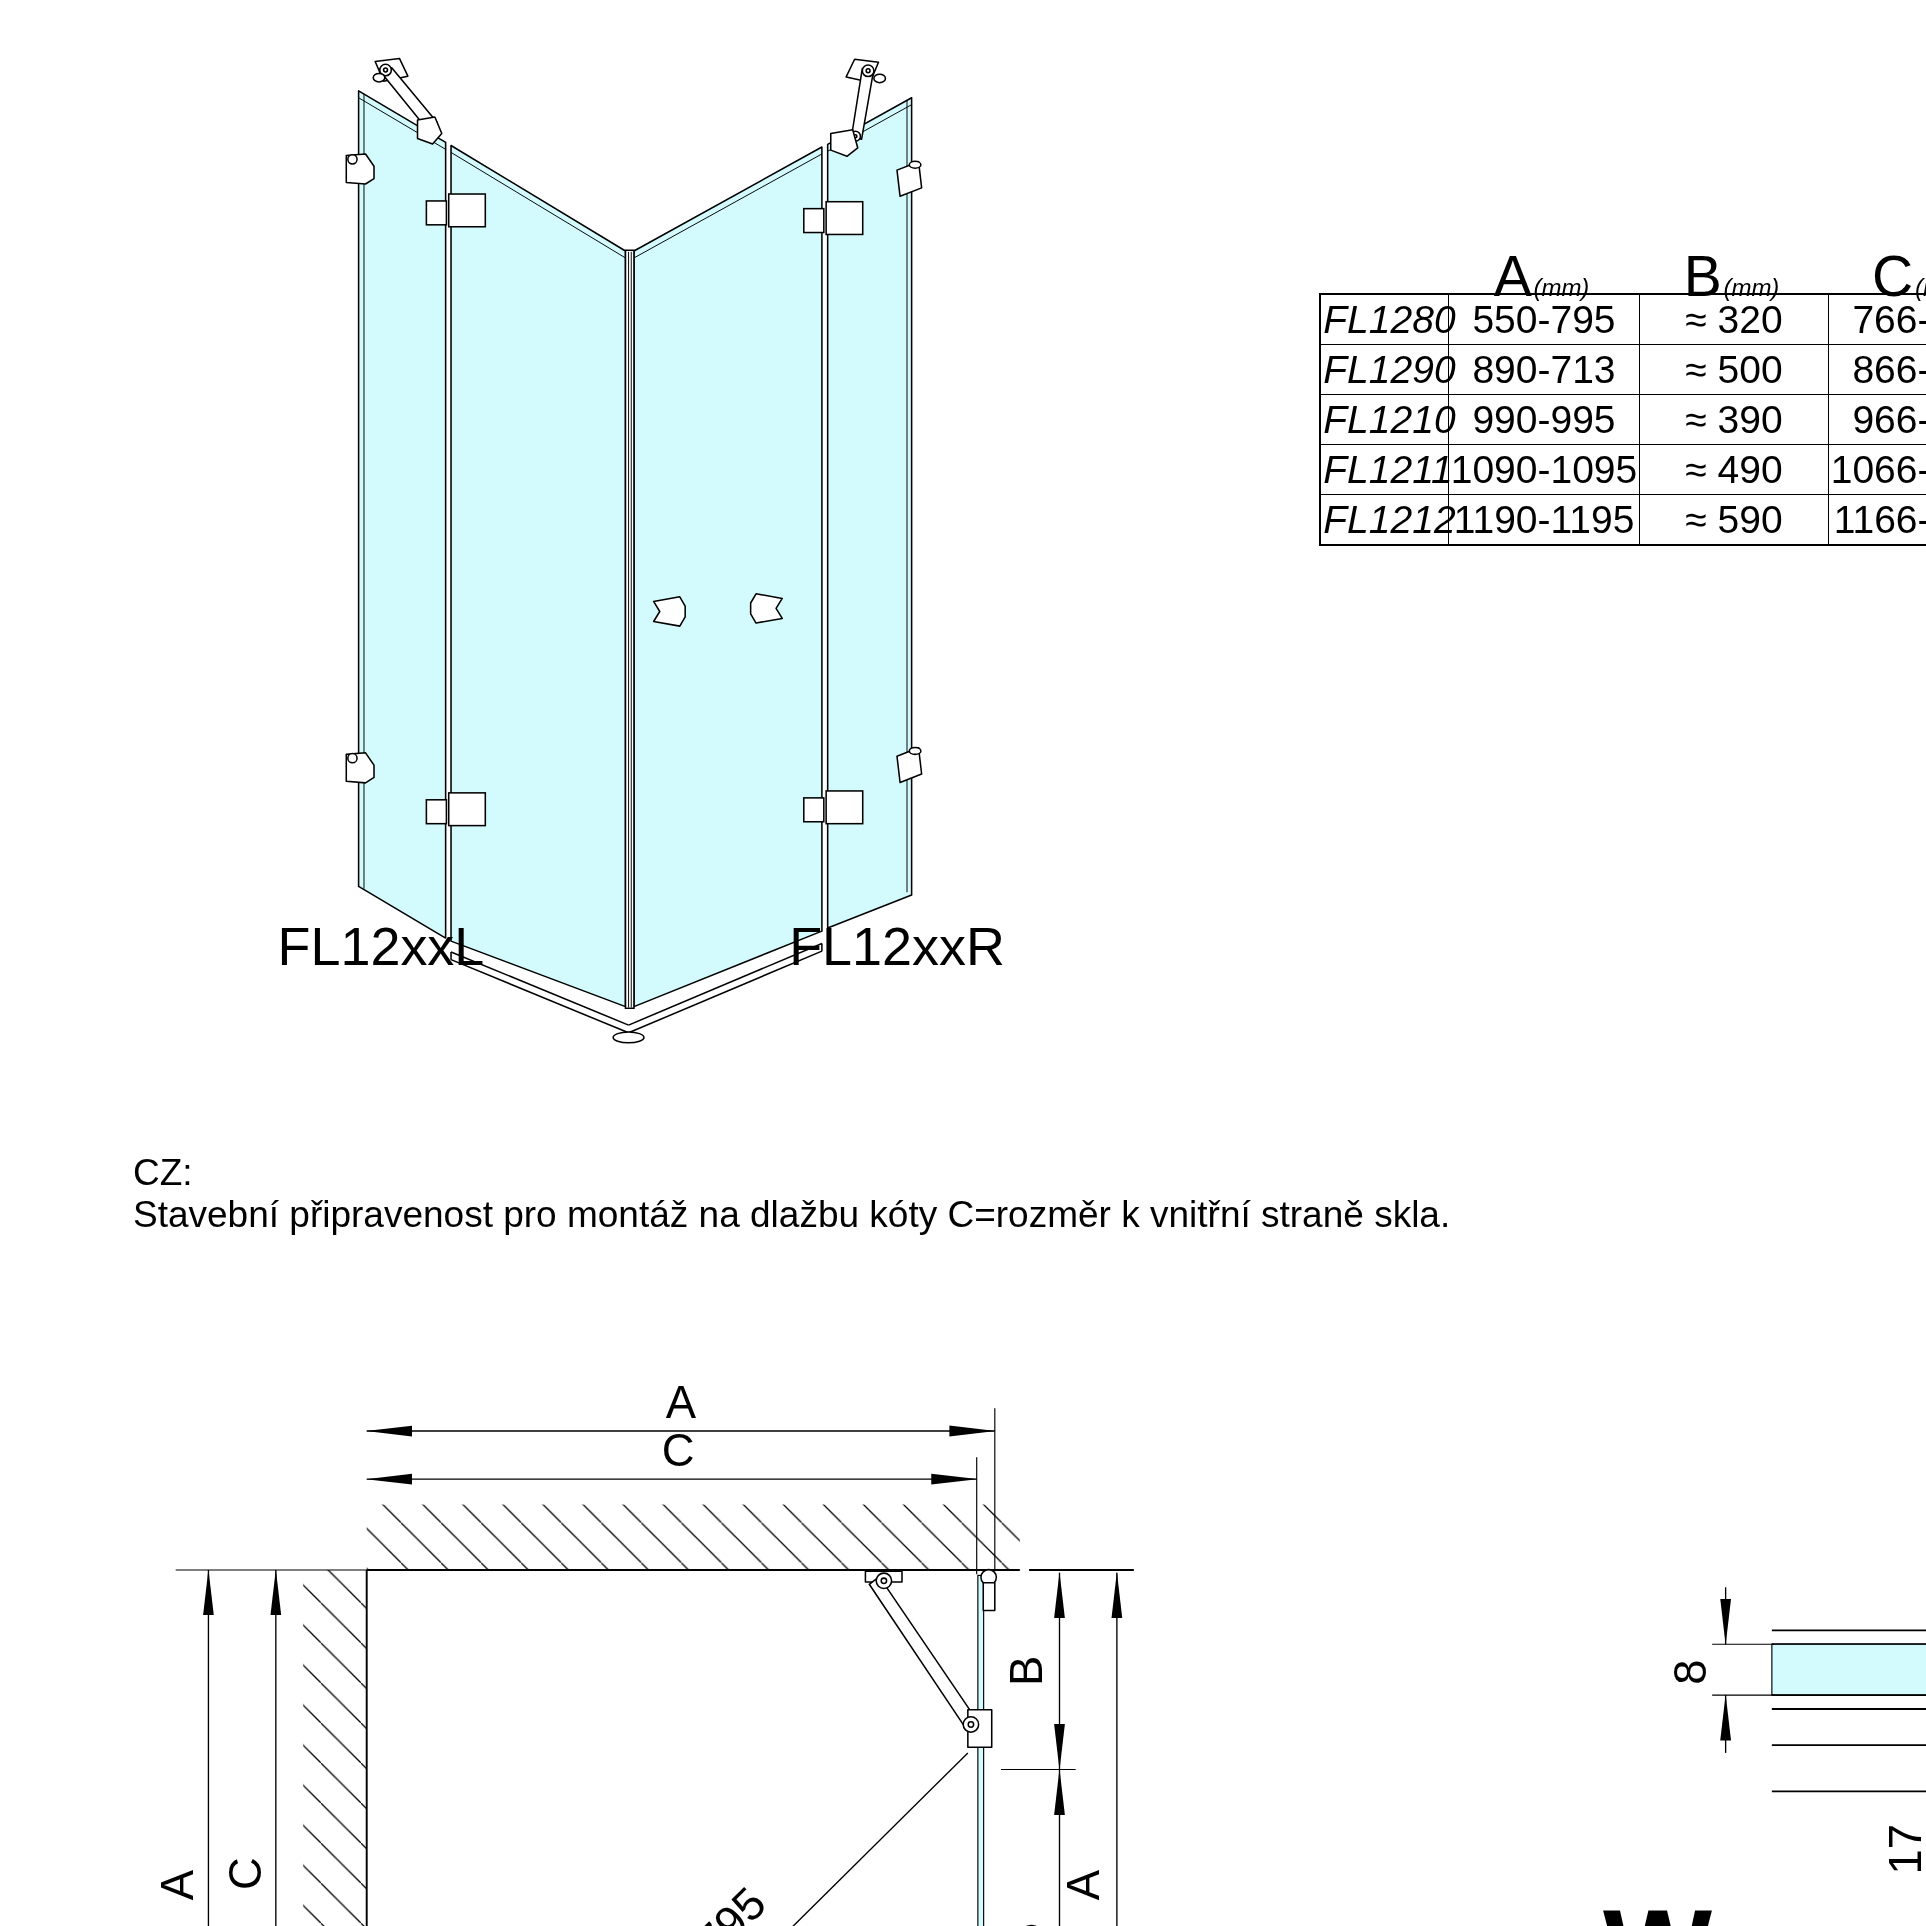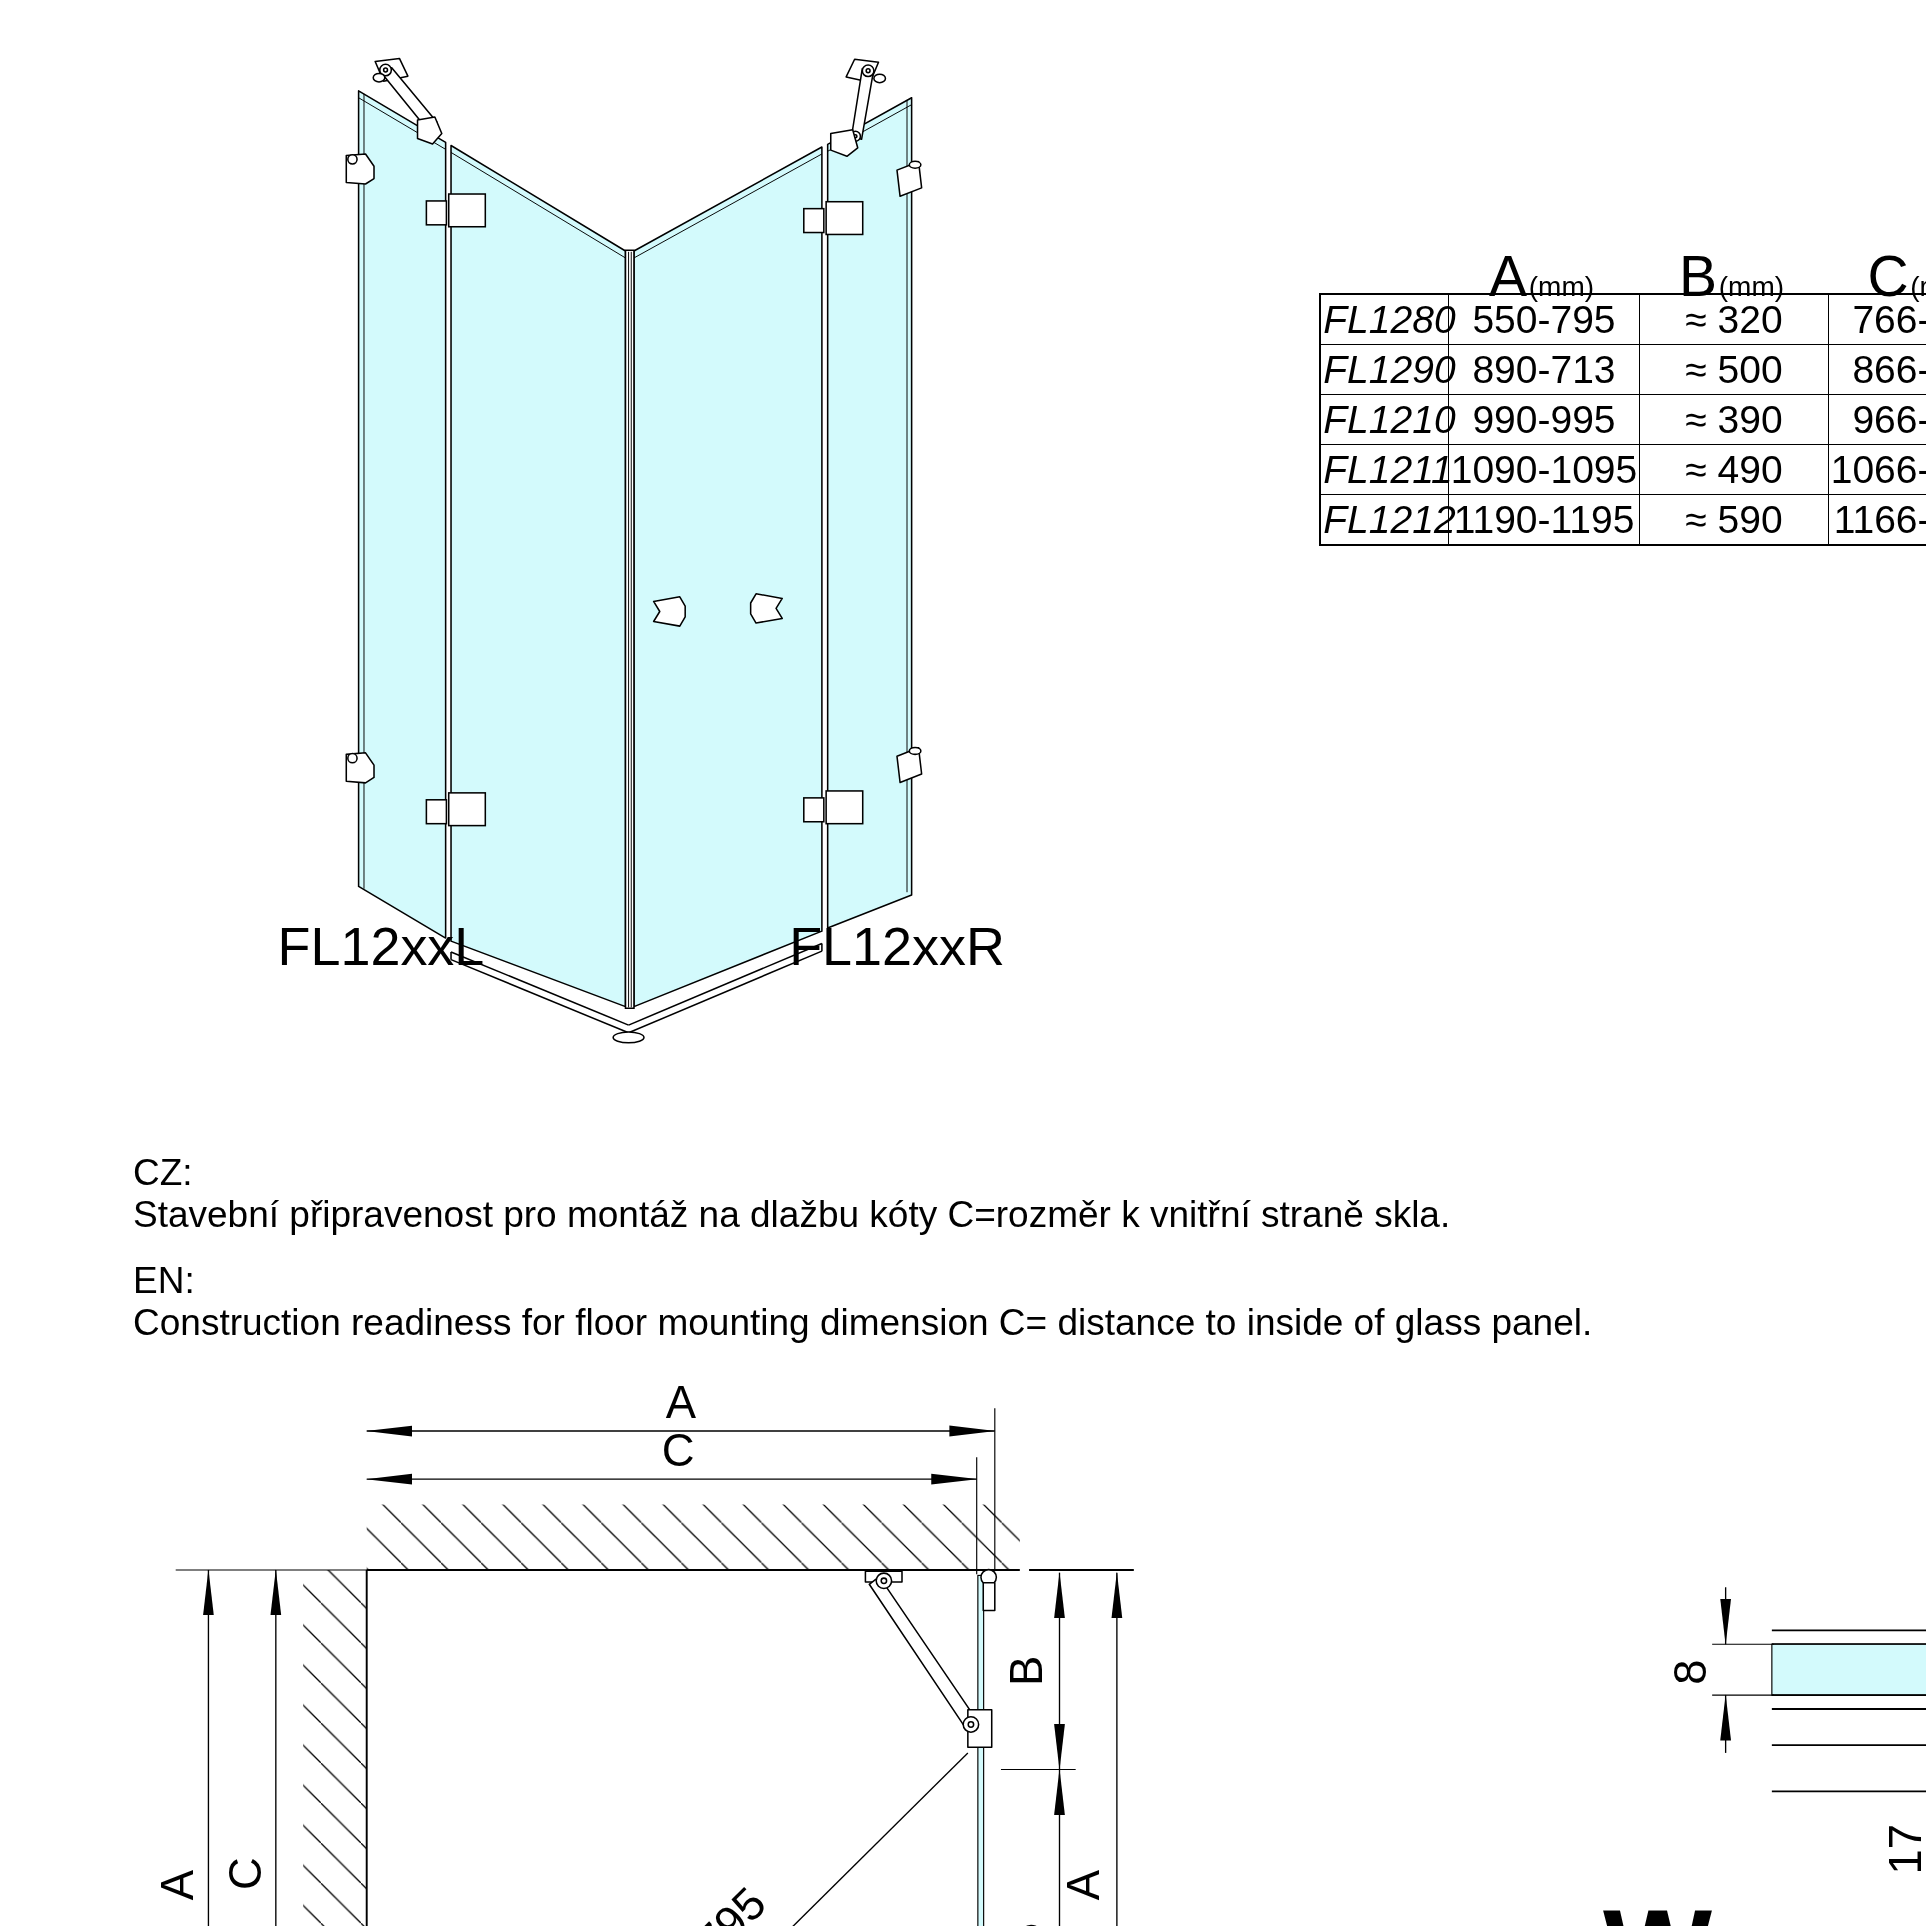--- a/index.html
+++ b/index.html
@@ -9,21 +9,21 @@
   svg text{font-family:"Liberation Sans",sans-serif;fill:#000;}
   .dimtxt{font-size:118px;}
   .bigtxt{font-size:150px;}
   .titletxt{font-size:300px;font-weight:bold;}
   .isolbl{font-size:140px;}
   
   #spec-table{position:absolute;left:1319px;top:248px;}
   .thead{display:grid;grid-template-columns:127px 191px 189px 191px;height:45px;align-items:end;}
   .thead .hcell{text-align:center;line-height:1;}
   .thead .hletter{font-size:57px;}
-  .thead .hunit{font-size:28px;}
+  .thead .hunit{font-size:24px;font-style:italic;}
   .tbody{border:2.3px solid #000;}
   .trow{display:grid;grid-template-columns:127px 191px 189px 191px;height:49px;}
   .trow + .trow{border-top:1.5px solid #000;}
   .tcell{display:flex;align-items:center;justify-content:center;font-size:39px;border-left:1.5px solid #000;}
   .tcell:first-child{border-left:none;justify-content:flex-start;padding-left:2.3px;font-style:italic;}
   
   .note{position:absolute;left:133px;display:flex;font-size:37px;white-space:nowrap;flex-direction:column;}
   .note .nlabel{width:65px;flex:none;}
   #note-cz{top:1152px;}
   #note-en{top:1260px;}
@@ -165,24 +165,20 @@
         <div class="tcell">1190-1195</div>
         <div class="tcell">≈ 590</div>
         <div class="tcell">1166-1171</div>
       </div>
     </div>
   </div>
 
   <div id="note-cz" class="note">
     <span class="nlabel">CZ:</span>
     <span>Stavební připravenost pro montáž na dlažbu kóty C=rozměr k vnitřní straně skla.</span>
-  </div>
-  <div id="note-en" class="note">
-    <span class="nlabel">EN:</span>
-    <span>Construction readiness for floor mounting dimension C= distance to inside of glass panel.</span>
   </div>
 
   <svg style="left:162px;top:1364px;" width="994" height="1044" viewBox="420 3540 2580 2711">
     <defs>
       <marker id="ahp" markerUnits="userSpaceOnUse" markerWidth="120" markerHeight="34" viewBox="0 0 120 34" refX="118" refY="17" orient="auto-start-reverse">
         <path d="M120,17 L0,3 L0,31 Z" fill="#000"></path>
       </marker>
       <pattern id="hp" width="104" height="104" patternUnits="userSpaceOnUse">
         <line x1="0" y1="0" x2="104" y2="104" stroke="#000" stroke-width="3.2"></line>
       </pattern>

